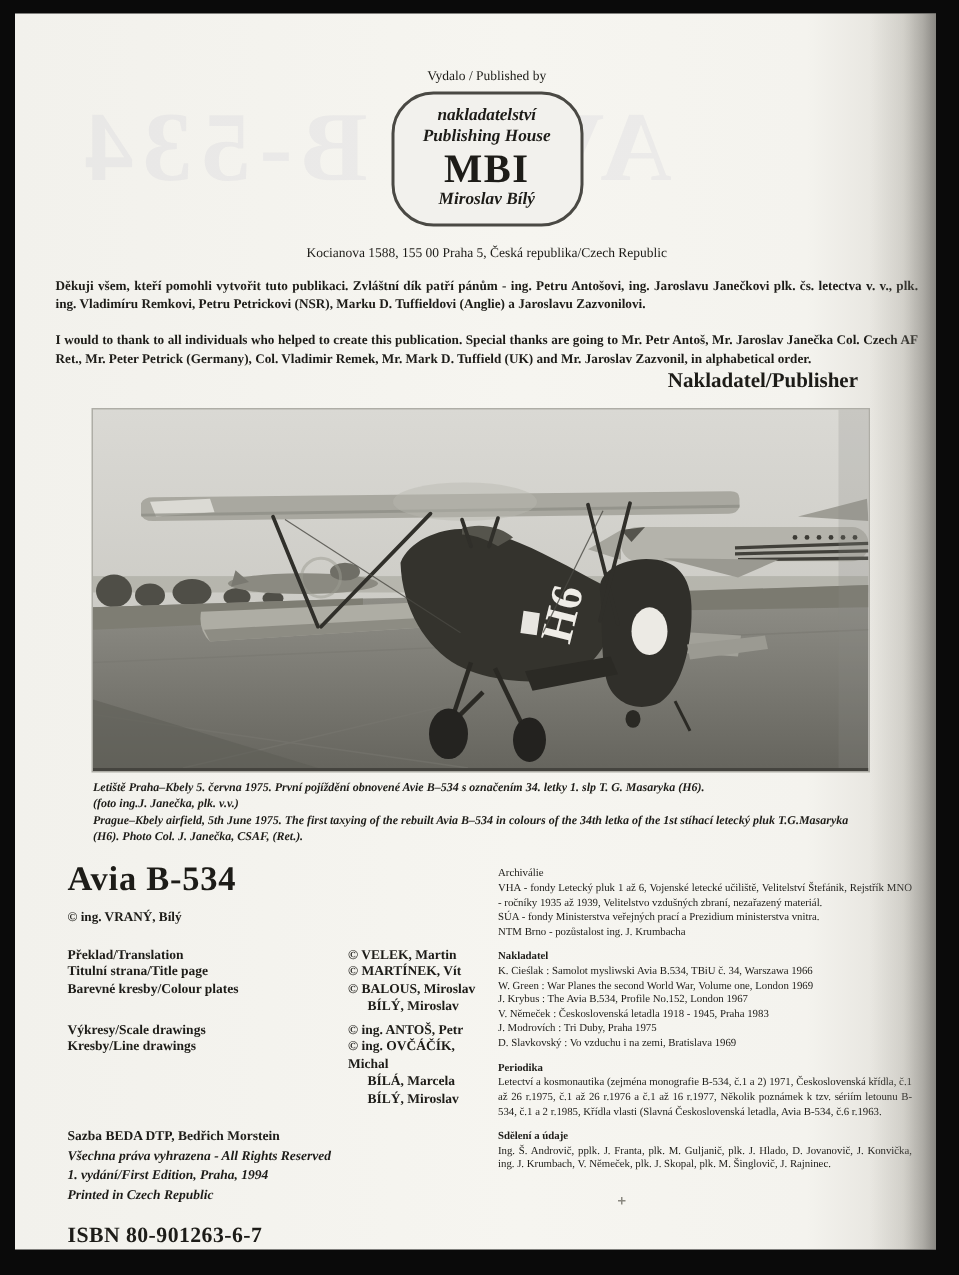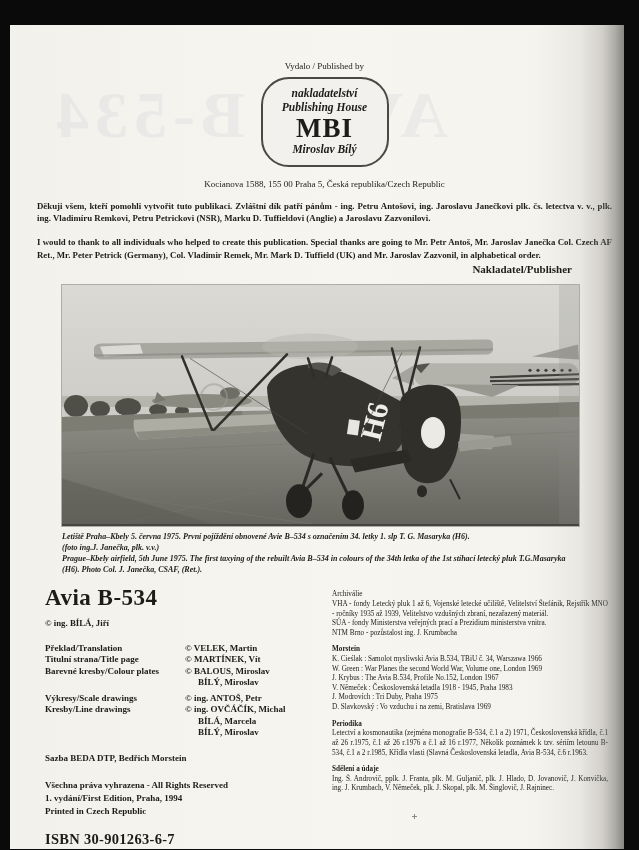--- a/index.html
+++ b/index.html
@@ -1,57 +1,57 @@
 <!DOCTYPE html>
 <html><head>
 <meta charset="utf-8">
 <style>
   html,body{margin:0;padding:0;width:639px;height:850px;overflow:hidden;background:#0a0a0a;}
   *{box-sizing:border-box;}
   .scan{position:relative;width:639px;height:850px;background:#0a0a0a;font-family:"Liberation Serif","DejaVu Serif",serif;color:#1d1c18;}
-  .page{position:absolute;left:10px;top:25px;width:614px;height:824px;
+  .page{position:absolute;left:10px;top:9px;width:614px;height:824px;
         background:linear-gradient(to right,#f2f1ec 0%,#f6f5f0 55%,#f4f3ee 86%,#e2e0da 97%,#cfcdc7 100%);
         overflow:hidden;}
   .curve-shadow{position:absolute;top:0;right:0;width:44px;height:100%;pointer-events:none;
         background:linear-gradient(to right,rgba(120,118,110,0) 0%,rgba(150,148,140,.22) 50%,rgba(110,108,102,.40) 80%,rgba(80,78,74,.55) 100%);}
   .showthrough{position:absolute;top:52px;left:40px;width:560px;text-align:right;
         font-size:66px;font-weight:bold;letter-spacing:6px;color:rgba(110,115,150,.07);
         transform:scaleX(-1);pointer-events:none;white-space:nowrap;}
   .content{position:absolute;inset:0;padding:36px 12px 0 27px;}
 
   .published-by{text-align:center;font-size:9px;}
   .pub-box{width:128px;margin:6px auto 12px;border:2px solid #4a4944;border-radius:28px;
         padding:7px 6px 8px;background:#f2f1ed;text-align:center;}
   .pub-line{font-weight:bold;font-style:italic;font-size:11.5px;line-height:1.25;}
   .pub-mbi{font-weight:bold;font-size:27px;line-height:1.02;letter-spacing:1px;font-style:normal;}
   .address{text-align:center;font-size:9px;margin-top:2px;}
 
   .ack{font-weight:bold;font-size:8.8px;line-height:1.45;text-align:justify;margin:11px 0 0;}
-  .publisher-sig{font-weight:bold;font-size:11px;text-align:right;padding-right:40px;margin-top:1px;}
+  .publisher-sig{font-weight:bold;font-size:14px;text-align:right;padding-right:40px;margin-top:1px;}
 
   .photo{width:517px;height:241px;margin:10px 0 0 25px;position:relative;
         outline:1px solid #aeada6;border-bottom:2px solid #45443f;background:#c9c8c3;}
   .photo svg{display:block;width:100%;height:100%;}
 
   .caption{margin:5px 0 0 25px;width:520px;font-size:8px;font-weight:bold;font-style:italic;line-height:1.4;font-family:Liberation Serif, serif;}
   .caption p{margin:0;}
 
   .columns{display:flex;margin-top:8px;}
   .left-col{width:285px;flex:none;padding-left:8px;}
   .right-col{flex:1;padding-left:10px;padding-right:4px;}
 
   .book-title{font-size:23px;font-weight:bold;margin:2px 0 0;letter-spacing:.5px;line-height:1.1;}
   .book-author{font-size:8.8px;font-weight:bold;margin-top:7px;}
   .credits{margin-top:15px;font-size:9px;font-weight:bold;}
-  .credit-row{display:flex;line-height:1.28;}
+  .credit-row{display:flex;line-height:1.28;gap:47px;}
   .credit-row.gap{margin-top:4px;}
   .credit-label{width:140px;flex:none;}
   .credit-names div + div{padding-left:13px;}
   .typesetting{margin-top:14px;font-size:9px;font-weight:bold;}
-  .rights{margin-top:16px;font-size:9px;font-weight:bold;line-height:1.45;}
+  .rights{margin-top:2px;font-size:9px;font-weight:bold;line-height:1.45;font-style:italic;}
   .isbn{margin-top:13px;font-size:14.5px;font-weight:bold;letter-spacing:.3px;}
 
   .bib-heading{font-size:8.8px;font-weight:bold;}
   .bib-section{margin-top:7px;}
   .bib-title{font-size:7.2px;line-height:1.35;}
   .bib-title.bold{font-weight:bold;}
   .bib-line{font-size:7.2px;line-height:1.33;text-align:justify;}
 
   .speck{position:absolute;left:402px;top:789px;width:5px;height:5px;}
   .speck::before{content:"";position:absolute;left:0;top:2px;width:5px;height:1px;background:#8a8880;}
@@ -193,21 +193,21 @@
 
       <div class="caption">
         <p>Letiště Praha–Kbely 5. června 1975. První pojíždění obnovené Avie B–534 s označením 34. letky 1. slp T. G. Masaryka (H6).</p>
         <p>(foto ing.J. Janečka, plk. v.v.)</p>
         <p>Prague–Kbely airfield, 5th June 1975. The first taxying of the rebuilt Avia B–534 in colours of the 34th letka of the 1st stíhací letecký pluk T.G.Masaryka (H6). Photo Col. J. Janečka, CSAF, (Ret.).</p>
       </div>
 
       <div class="columns">
         <div class="left-col">
           <h1 class="book-title">Avia B-534</h1>
-          <div class="book-author">© ing. BÍLÁ, Jiří</div>
+          <div class="book-author">© ing. VRANÝ, Bílý</div>
 
           <div class="credits">
             <div class="credit-row">
               <div class="credit-label">Překlad/Translation</div>
               <div class="credit-names">
                 <div>© VELEK, Martin</div>
               </div>
             </div>
             <div class="credit-row">
               <div class="credit-label">Titulní strana/Title page</div>
@@ -239,34 +239,34 @@
           </div>
 
           <div class="typesetting">Sazba BEDA DTP, Bedřich Morstein</div>
 
           <div class="rights">
             <div>Všechna práva vyhrazena - All Rights Reserved</div>
             <div>1. vydání/First Edition, Praha, 1994</div>
             <div>Printed in Czech Republic</div>
           </div>
 
-          <div class="isbn">ISBN 30-901263-6-7</div>
+          <div class="isbn">ISBN 80-901263-6-7</div>
         </div>
 
         <div class="right-col">
 
           <div class="bib-section">
             <div class="bib-title">Archiválie</div>
             <div class="bib-line">VHA - fondy Letecký pluk 1 až 6, Vojenské letecké učiliště, Velitelství Štefánik, Rejstřík MNO - ročníky 1935 až 1939, Velitelstvo vzdušných zbraní, nezařazený materiál.</div>
             <div class="bib-line">SÚA - fondy Ministerstva veřejných prací a Prezidium ministerstva vnitra.</div>
             <div class="bib-line">NTM Brno - pozůstalost ing. J. Krumbacha</div>
           </div>
 
           <div class="bib-section">
-            <div class="bib-title bold">Morstein</div>
+            <div class="bib-title bold">Nakladatel</div>
             <div class="bib-line">K. Cieślak : Samolot mysliwski Avia B.534, TBiU č. 34, Warszawa 1966</div>
             <div class="bib-line">W. Green : War Planes the second World War, Volume one, London 1969</div>
             <div class="bib-line">J. Krybus : The Avia B.534, Profile No.152, London 1967</div>
             <div class="bib-line">V. Němeček : Československá letadla 1918 - 1945, Praha 1983</div>
             <div class="bib-line">J. Modrovích : Tri Duby, Praha 1975</div>
             <div class="bib-line">D. Slavkovský : Vo vzduchu i na zemi, Bratislava 1969</div>
           </div>
 
           <div class="bib-section">
             <div class="bib-title bold">Periodika</div>

